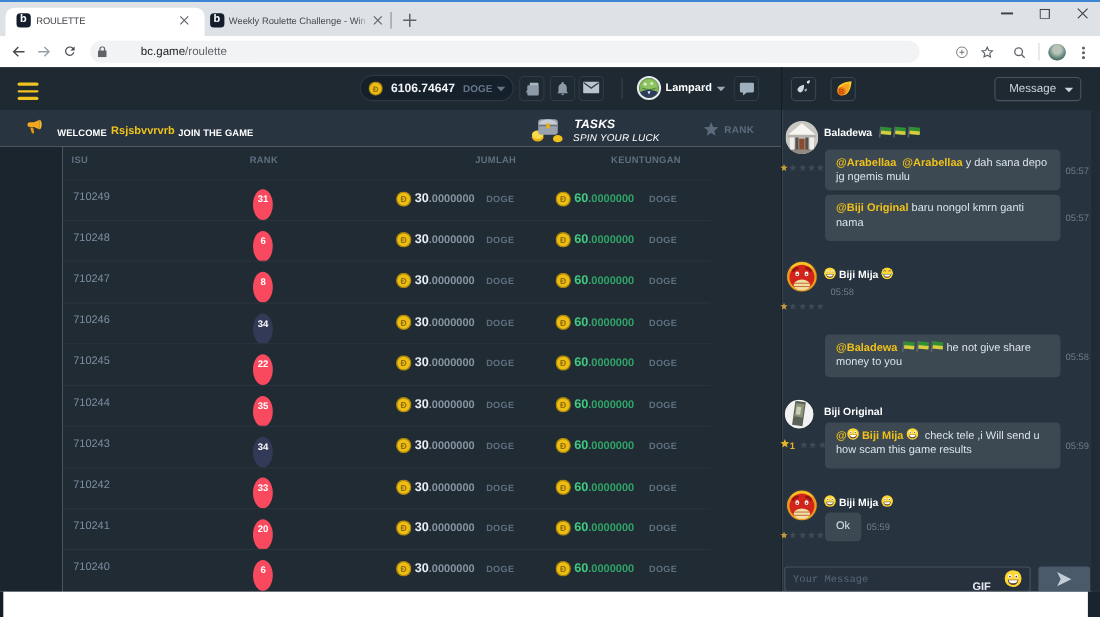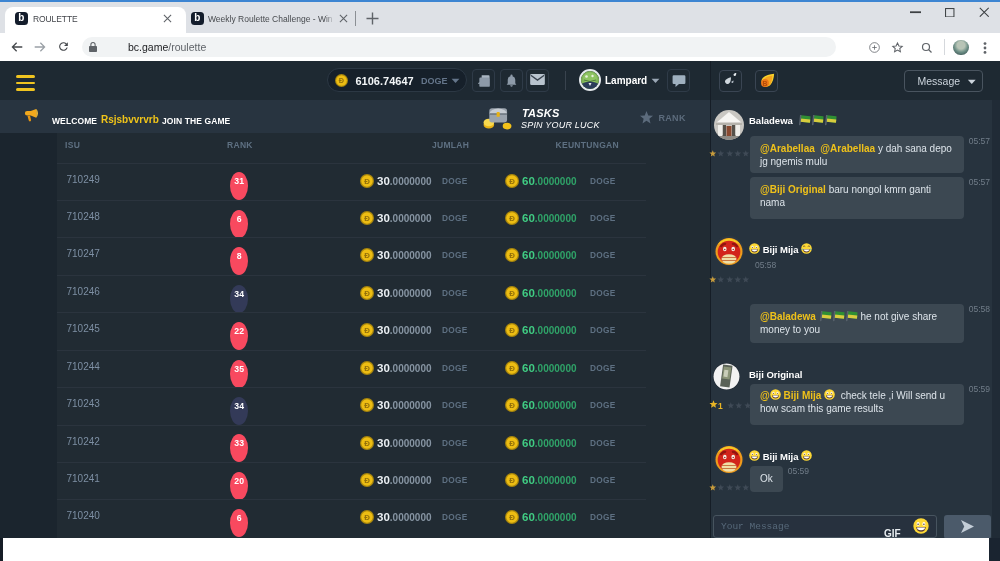--- a/index.html
+++ b/index.html
@@ -21,21 +21,21 @@
 .a1 span { color:#8694a2; }
 .a2 { left:522px; color:#40cc83; }
 .a2 span { color:#2fa368; }
 .doge { position:absolute; font-size:8.3px; font-weight:bold; color:#5e7082; letter-spacing:0.3px; }
 .thead { position:absolute; top:140px; font-size:8.5px; font-weight:bold; color:#5e7082; letter-spacing:0.3px; }
 
 
 .ava { position:absolute; left:714px; width:30px; height:30px; border-radius:50%; overflow:hidden; }
 .uname { position:absolute; left:749px; font-size:9.5px; font-weight:bold; color:#fff; white-space:nowrap; }
 .stars { position:absolute; left:709px; }
-.brow { position:absolute; left:750px; width:240px; display:flex; align-items:flex-start; }
+.brow { position:absolute; left:750px; width:240px; display:flex; align-items:center; }
 .bub { background:#3c4852; border-radius:4px; padding:5.5px 10px 5.5px 10px; font-size:10px; color:#dce3e9; line-height:13px; }
 .m { color:#efc11a; font-weight:bold; }
 .btime { margin-left:5px; font-size:8.5px; color:#717d89; line-height:10px; }
 .hbtn { position:absolute; top:69px; width:23px; height:23px; border:1px solid #2f3b48; border-radius:4px; }
 .hbtn svg { margin:4px auto; }
 .cbtn { position:absolute; top:69.5px; width:23px; height:22px; border:1px solid #3a4553; border-radius:4px; }
 </style></head>
 <body>
 <div id="stage">
 

